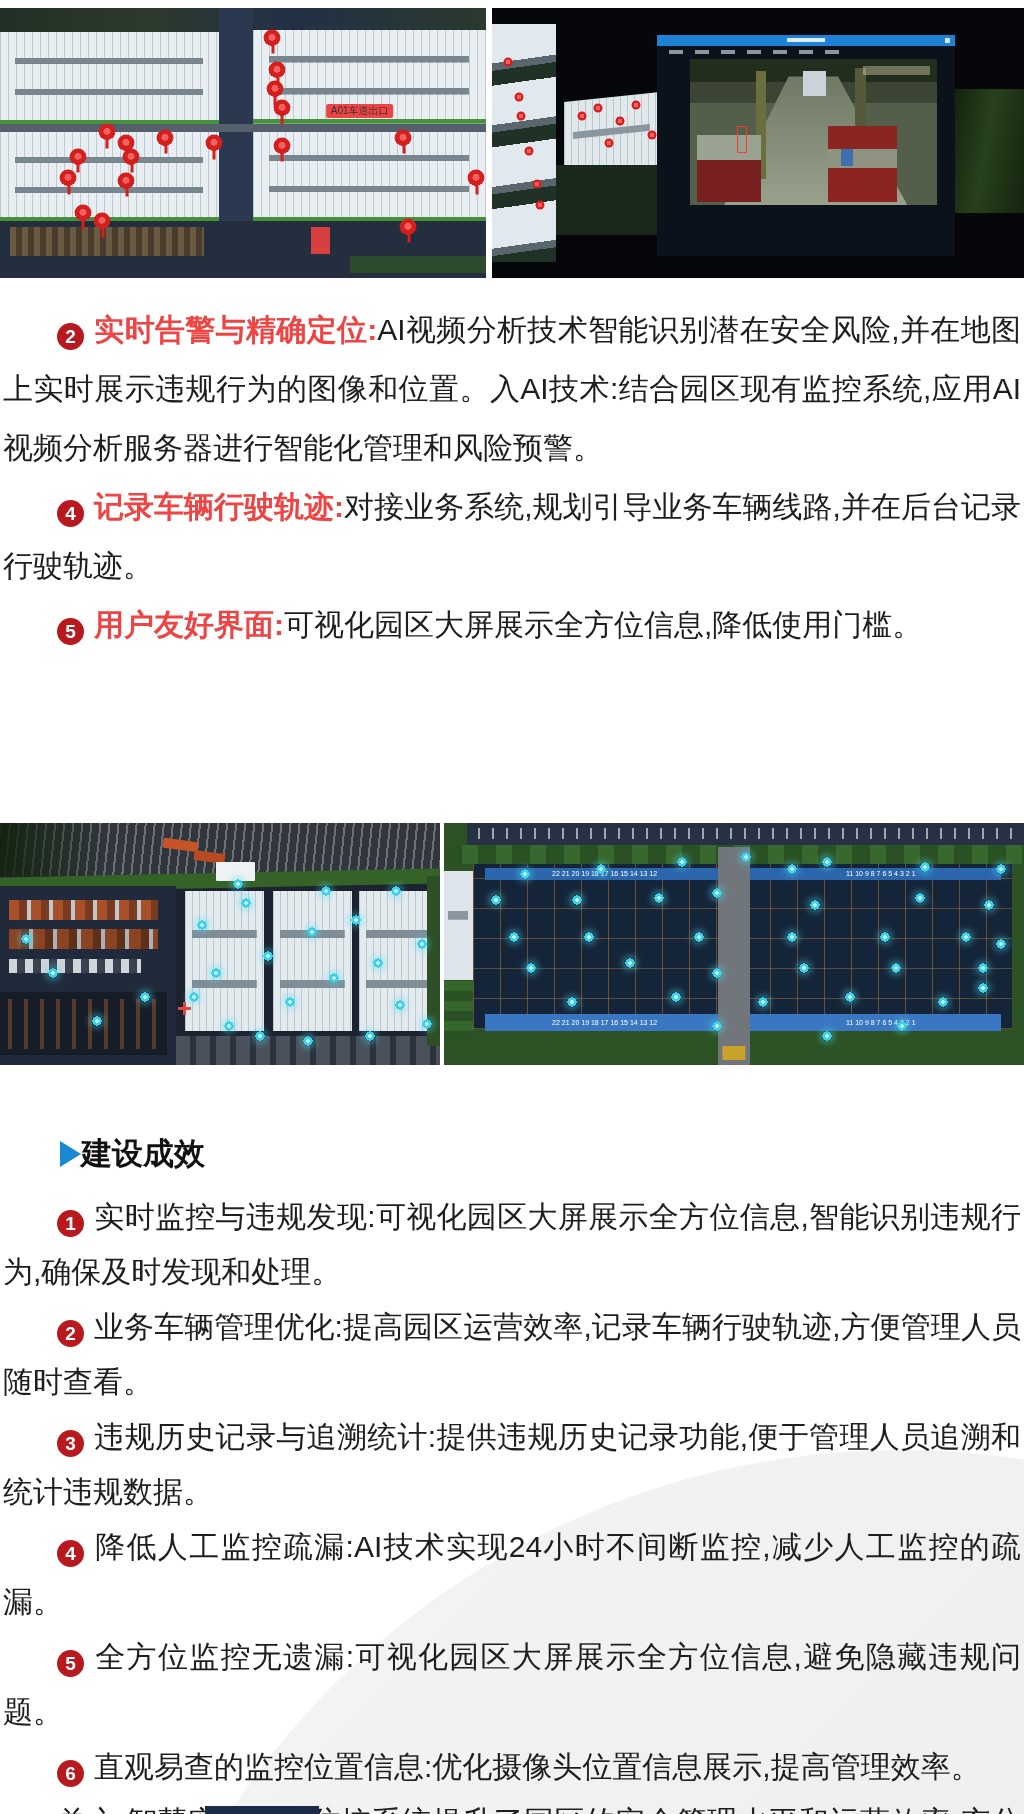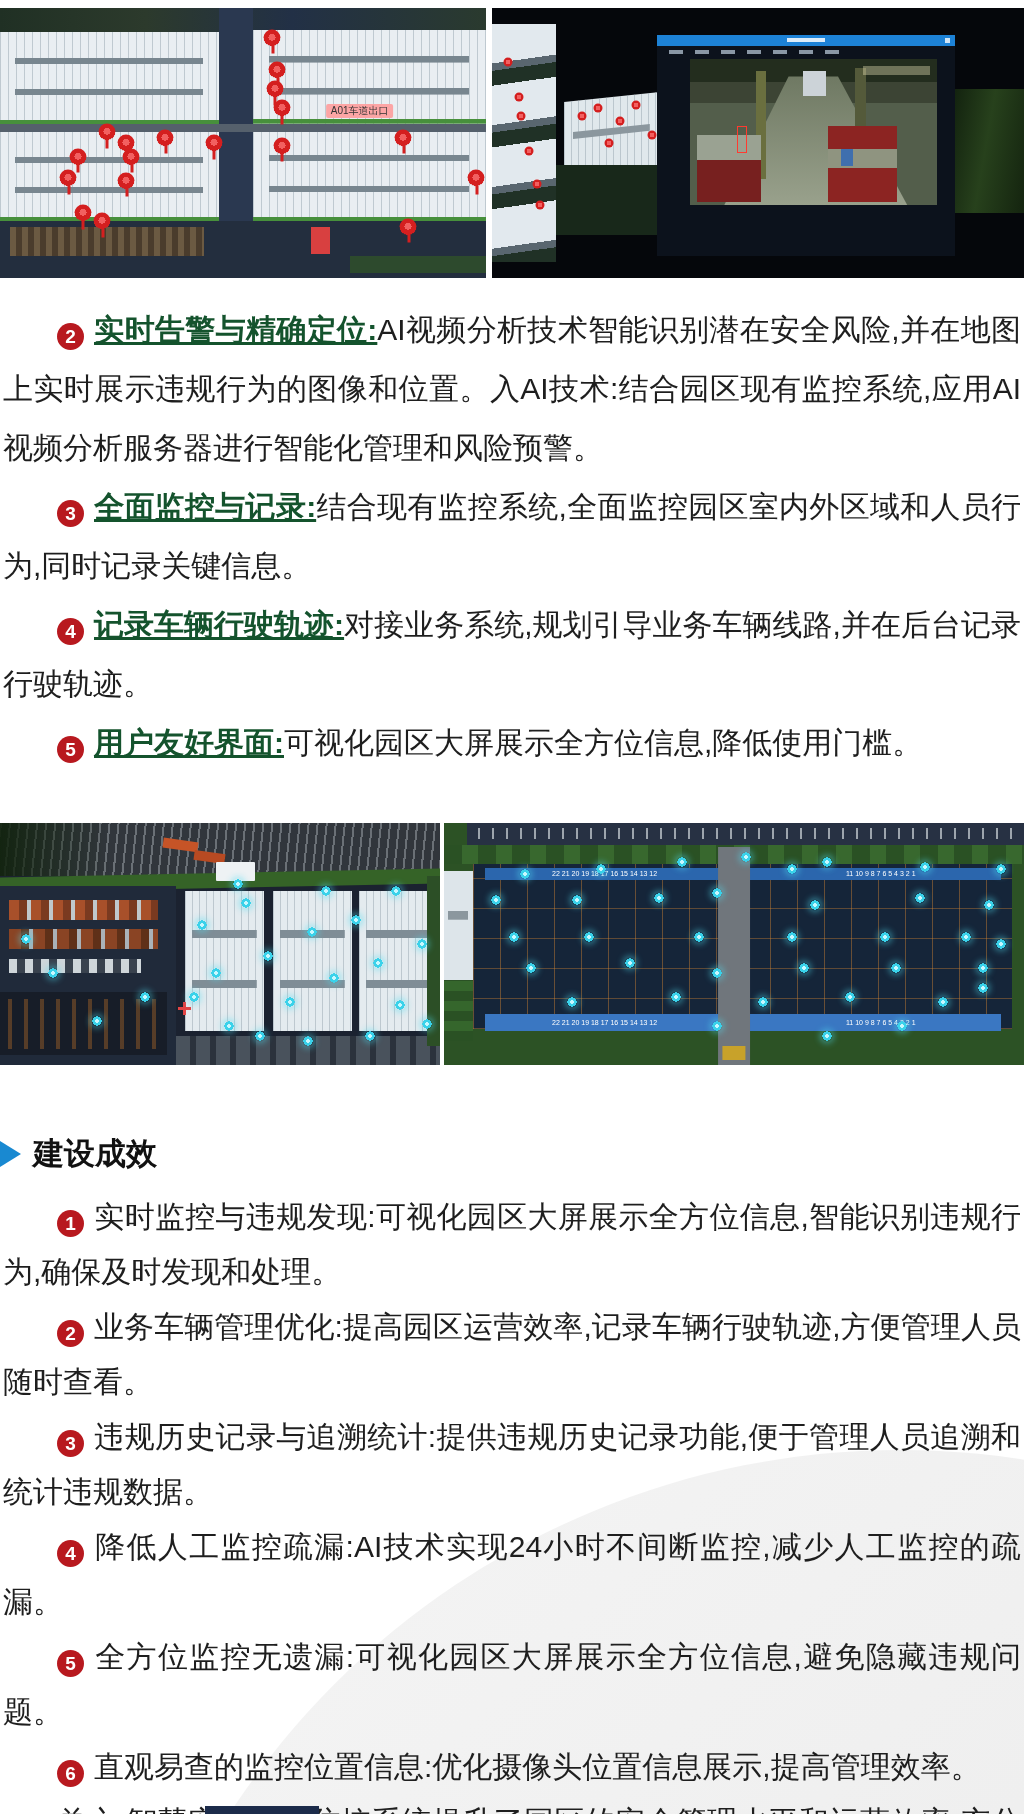--- a/index.html
+++ b/index.html
@@ -9,25 +9,25 @@
   .bg-circle{position:absolute;left:100px;top:1450px;width:1600px;height:1600px;border-radius:50%;
              background:linear-gradient(135deg,#f5f5f5 0%,#ececec 60%);z-index:0;}
   .bottom-bar{position:absolute;left:205px;top:1806px;width:114px;height:8px;background:#1c2b4a;z-index:4;}
   
   .textblock{position:absolute;left:0;width:1024px;z-index:2;}
   .tb1{top:300px;}
   .tb2{top:1126px;}
   p.para{margin:0;padding:0 3px;font-size:30px;text-align:justify;text-indent:54px;color:#1e1e1e;}
   .tb1 p.para{line-height:59px;}
   .tb2 p.para{line-height:55px;}
-  .lead{font-weight:700;color:#14532d;text-decoration:underline;}
+  .lead{font-weight:700;color:#ef4444;}
   .bullet{display:inline-block;width:27px;height:27px;border-radius:50%;background:#b8191f;color:#fff;
           font-size:19px;font-weight:700;line-height:27px;text-align:center;text-indent:0;
           vertical-align:-3px;margin-right:10px;}
-  .sec-header{display:flex;align-items:center;gap:12px;height:55px;margin-bottom:8px;}
+  .sec-header{display:flex;align-items:center;height:55px;padding-left:60px;margin-bottom:8px;}
   .sec-arrow{width:0;height:0;border-left:21px solid #1989d1;border-top:13px solid transparent;
              border-bottom:13px solid transparent;}
   .sec-title{font-size:31px;font-weight:700;color:#111;}
   
   .imgrow{position:absolute;left:0;width:1024px;z-index:2;}
   .row1{top:8px;height:270px;}
   .row2{top:823px;height:242px;}
   .shot{position:absolute;top:0;height:100%;overflow:hidden;}
   
   .tl{left:0;width:486px;background:#253246;}
@@ -44,21 +44,21 @@
   .tl-roof-b{left:52%;top:8%;width:48%;height:35%;}
   .tl-roof-c{left:0;top:46%;width:45%;height:33%;}
   .tl-roof-d{left:52%;top:45%;width:48%;height:34%;}
   .tl-vroad{position:absolute;left:45%;top:0;width:7%;height:82%;background:#2a3850;}
   .tl-midroad{position:absolute;left:0;top:43%;width:100%;height:3%;background:#55606c;}
   .tl-botband{position:absolute;left:0;top:79%;width:100%;height:21%;background:#232e3e;}
   .tl-brown{position:absolute;left:2%;top:81%;width:40%;height:11%;
       background:repeating-linear-gradient(90deg,#6b5a42 0 6px,#4a3c2c 6px 12px);}
   .tl-redtruck{position:absolute;left:64%;top:81%;width:4%;height:10%;background:#d84040;}
   .tl-greenbot{position:absolute;left:72%;top:92%;width:28%;height:6%;background:#2d4a2d;}
-  .a01-label{position:absolute;left:74%;top:38%;transform:translate(-50%,-50%);background:#fca5a5;
+  .a01-label{position:absolute;left:74%;top:38%;transform:translate(-50%,-50%);background:#ef4444;
       color:#333;font-size:10px;line-height:14px;padding:0 5px;border-radius:2px;white-space:nowrap;}
   .pin-red{position:absolute;width:17px;height:17px;border-radius:50%;transform:translate(-50%,-50%);
       background:radial-gradient(circle at 50% 45%,#f26060 0 28%,#d41f1f 28% 68%,rgba(212,31,31,.28) 68% 100%);}
   .pin-red::after{content:"";position:absolute;left:50%;top:92%;width:3px;height:9px;margin-left:-1px;background:#d41f1f;}
   .dot-red{position:absolute;width:9px;height:9px;border-radius:50%;transform:translate(-50%,-50%);
       background:radial-gradient(circle,#f26060 0 35%,#d41f1f 35% 75%,rgba(212,31,31,.3) 75% 100%);}
   
   .tr{left:492px;width:532px;background:#05070b;}
   .tr-strip{position:absolute;left:0;top:6%;width:12%;height:88%;
       background:repeating-linear-gradient(172deg,#e2e9ee 0 16%,#59666f 16% 19%,#203126 19% 25%);}
@@ -217,21 +217,20 @@
         <div class="dot-red" style="left: 20%; top: 37%;"></div>
         <div class="dot-red" style="left: 24%; top: 42%;"></div>
         <div class="dot-red" style="left: 27%; top: 36%;"></div>
         <div class="dot-red" style="left: 30%; top: 47%;"></div>
         <div class="dot-red" style="left: 22%; top: 50%;"></div>
       </div>
   </div>
 
   <div class="textblock tb1">
     <p class="para"><span class="bullet">2</span><span class="lead">实时告警与精确定位:</span><span>AI视频分析技术智能识别潜在安全风险,并在地图上实时展示违规行为的图像和位置。入AI技术:结合园区现有监控系统,应用AI视频分析服务器进行智能化管理和风险预警。</span></p>
-    <p class="para"><span class="bullet">3</span><span class="lead">全面监控与记录:</span><span>结合现有监控系统,全面监控园区室内外区域和人员行为,同时记录关键信息。</span></p>
     <p class="para"><span class="bullet">4</span><span class="lead">记录车辆行驶轨迹:</span><span>对接业务系统,规划引导业务车辆线路,并在后台记录行驶轨迹。</span></p>
     <p class="para"><span class="bullet">5</span><span class="lead">用户友好界面:</span><span>可视化园区大屏展示全方位信息,降低使用门槛。</span></p>
   </div>
 
   <div class="imgrow row2">
 
     <div class="shot ml">
       <div class="ml-rails"></div>
       <div class="ml-green"></div>
       <div class="ml-train1"></div>

